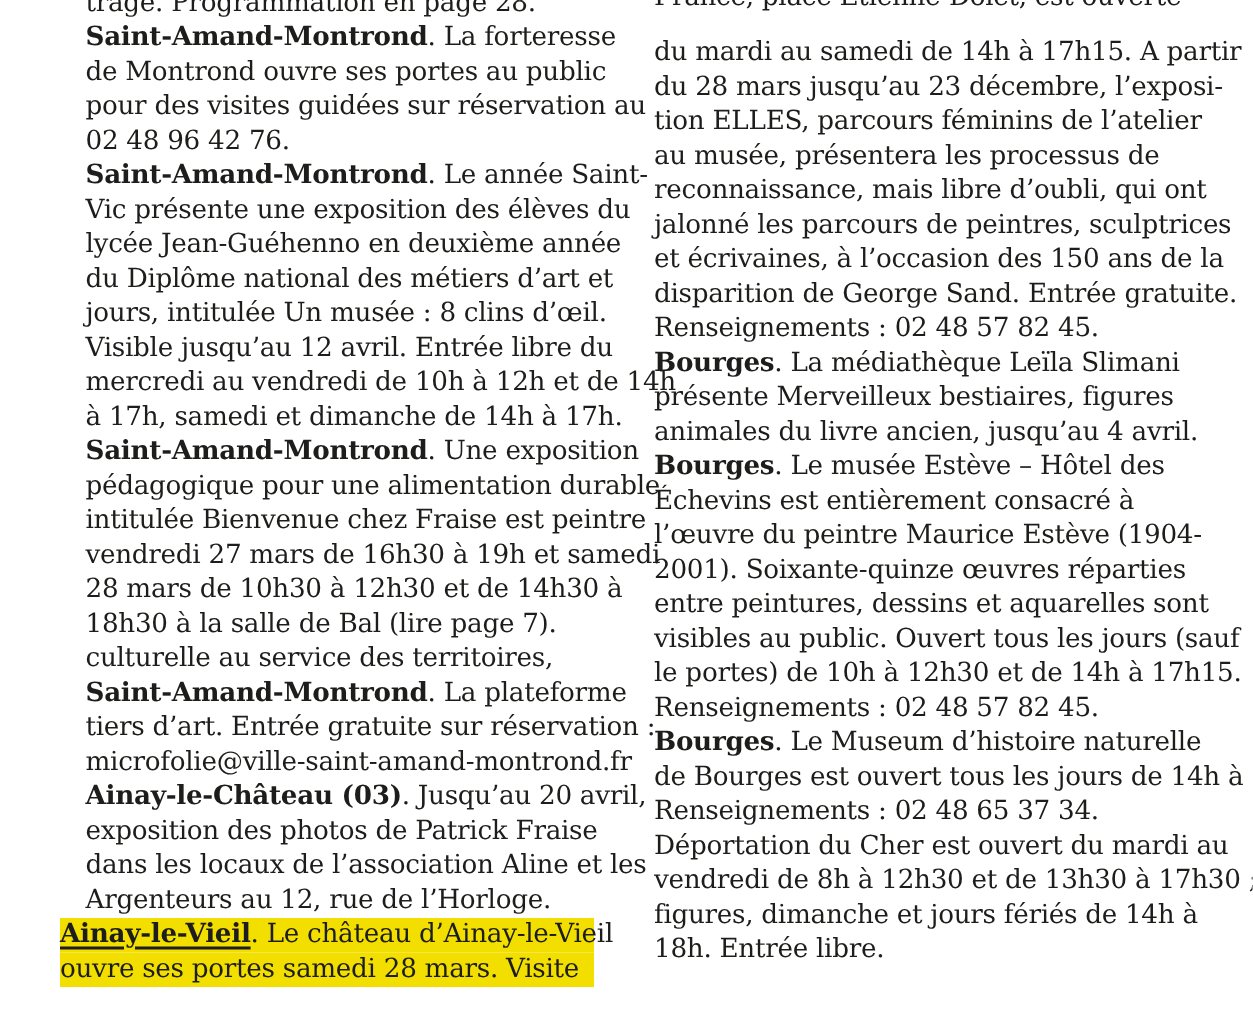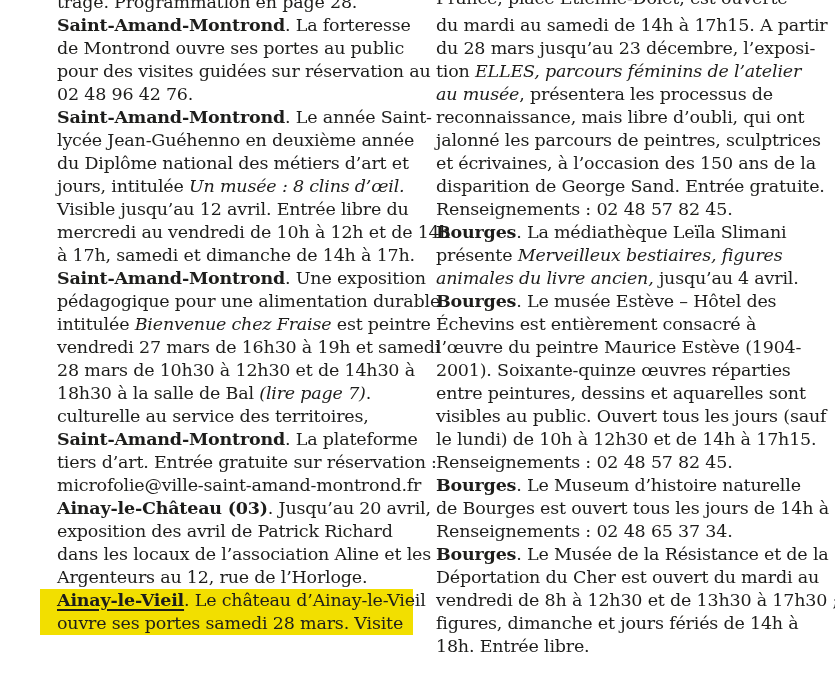--- a/index.html
+++ b/index.html
@@ -10,57 +10,58 @@
     color:var(--ink,#1d1d1b);
   }
   .col{position:absolute;}
   #left-col{left:57px;top:-9px;width:356px;}
   #right-col{left:436px;top:-13px;width:390px;}
   .line{
     white-space:nowrap;
     height:23px;line-height:23px;
     font-size:17.5px;letter-spacing:-0.2px;
   }
-  .line.gap{margin-top:4px;}
+  .line.gap{margin-top:14px;}
   .line.hl{
     background:var(--hl,#f2df00);
-    margin-left:-17px;padding-left:17px;width:356px;
+    margin-left:-17px;width:356px;
   }
   .b{font-weight:bold;}
-  .i{font-style:italic;}
+  .i{}
   .u{text-decoration:underline;text-decoration-thickness:2px;text-underline-offset:3px;}
 </style>
 </head>
 <body style="background: rgb(255, 255, 255);">
 
 <div id="left-col" class="col">
     <div class="line"><span>trage. Programmation en page 28.</span></div>
     <div class="line"><span class="b">Saint-Amand-Montrond</span><span>. La forteresse</span></div>
     <div class="line"><span>de Montrond ouvre ses portes au public</span></div>
     <div class="line"><span>pour des visites guidées sur réservation au</span></div>
     <div class="line"><span>02 48 96 42 76.</span></div>
     <div class="line"><span class="b">Saint-Amand-Montrond</span><span>. Le année Saint-</span></div>
+    <div class="line"><span>Vic présente une exposition des élèves du</span></div>
     <div class="line"><span>lycée Jean-Guéhenno en deuxième année</span></div>
     <div class="line"><span>du Diplôme national des métiers d’art et</span></div>
     <div class="line"><span>jours, intitulée </span><span class="i">Un musée : 8 clins d’œil.</span></div>
     <div class="line"><span>Visible jusqu’au 12 avril. Entrée libre du</span></div>
     <div class="line"><span>mercredi au vendredi de 10h à 12h et de 14h</span></div>
     <div class="line"><span>à 17h, samedi et dimanche de 14h à 17h.</span></div>
     <div class="line"><span class="b">Saint-Amand-Montrond</span><span>. Une exposition</span></div>
     <div class="line"><span>pédagogique pour une alimentation durable</span></div>
     <div class="line"><span>intitulée </span><span class="i">Bienvenue chez Fraise</span><span> est peintre</span></div>
     <div class="line"><span>vendredi 27 mars de 16h30 à 19h et samedi</span></div>
     <div class="line"><span>28 mars de 10h30 à 12h30 et de 14h30 à</span></div>
     <div class="line"><span>18h30 à la salle de Bal </span><span class="i">(lire page 7)</span><span>.</span></div>
     <div class="line"><span>culturelle au service des territoires,</span></div>
     <div class="line"><span class="b">Saint-Amand-Montrond</span><span>. La plateforme</span></div>
     <div class="line"><span>tiers d’art. Entrée gratuite sur réservation :</span></div>
     <div class="line"><span>microfolie@ville-saint-amand-montrond.fr</span></div>
     <div class="line"><span class="b">Ainay-le-Château (03)</span><span>. Jusqu’au 20 avril,</span></div>
-    <div class="line"><span>exposition des avril de Patrick Richard</span></div>
+    <div class="line"><span>exposition des photos de Patrick Fraise</span></div>
     <div class="line"><span>dans les locaux de l’association Aline et les</span></div>
     <div class="line"><span>Argenteurs au 12, rue de l’Horloge.</span></div>
     <div class="line hl"><span class="b u">Ainay-le-Vieil</span><span>. Le château d’Ainay-le-Vieil</span></div>
     <div class="line hl"><span>ouvre ses portes samedi 28 mars. Visite</span></div>
   </div>
 <div id="right-col" class="col">
     <div class="line"><span>France, place Étienne-Dolet, est ouverte</span></div>
     <div class="line gap"><span>du mardi au samedi de 14h à 17h15. A partir</span></div>
     <div class="line"><span>du 28 mars jusqu’au 23 décembre, l’exposi-</span></div>
     <div class="line"><span>tion </span><span class="i">ELLES, parcours féminins de l’atelier</span></div>
@@ -72,23 +73,22 @@
     <div class="line"><span>Renseignements : 02 48 57 82 45.</span></div>
     <div class="line"><span class="b">Bourges</span><span>. La médiathèque Leïla Slimani</span></div>
     <div class="line"><span>présente </span><span class="i">Merveilleux bestiaires, figures</span></div>
     <div class="line"><span class="i">animales du livre ancien,</span><span> jusqu’au 4 avril.</span></div>
     <div class="line"><span class="b">Bourges</span><span>. Le musée Estève – Hôtel des</span></div>
     <div class="line"><span>Échevins est entièrement consacré à</span></div>
     <div class="line"><span>l’œuvre du peintre Maurice Estève (1904-</span></div>
     <div class="line"><span>2001). Soixante-quinze œuvres réparties</span></div>
     <div class="line"><span>entre peintures, dessins et aquarelles sont</span></div>
     <div class="line"><span>visibles au public. Ouvert tous les jours (sauf</span></div>
-    <div class="line"><span>le lundi) de 10h à 12h30 et de 14h à 17h15.</span></div>
+    <div class="line"><span>le portes) de 10h à 12h30 et de 14h à 17h15.</span></div>
     <div class="line"><span>Renseignements : 02 48 57 82 45.</span></div>
     <div class="line"><span class="b">Bourges</span><span>. Le Museum d’histoire naturelle</span></div>
     <div class="line"><span>de Bourges est ouvert tous les jours de 14h à</span></div>
     <div class="line"><span>Renseignements : 02 48 65 37 34.</span></div>
-    <div class="line"><span class="b">Bourges</span><span>. Le Musée de la Résistance et de la</span></div>
     <div class="line"><span>Déportation du Cher est ouvert du mardi au</span></div>
     <div class="line"><span>vendredi de 8h à 12h30 et de 13h30 à 17h30 ;</span></div>
     <div class="line"><span>figures, dimanche et jours fériés de 14h à</span></div>
     <div class="line"><span>18h. Entrée libre.</span></div>
   </div>
 
 </body></html>

